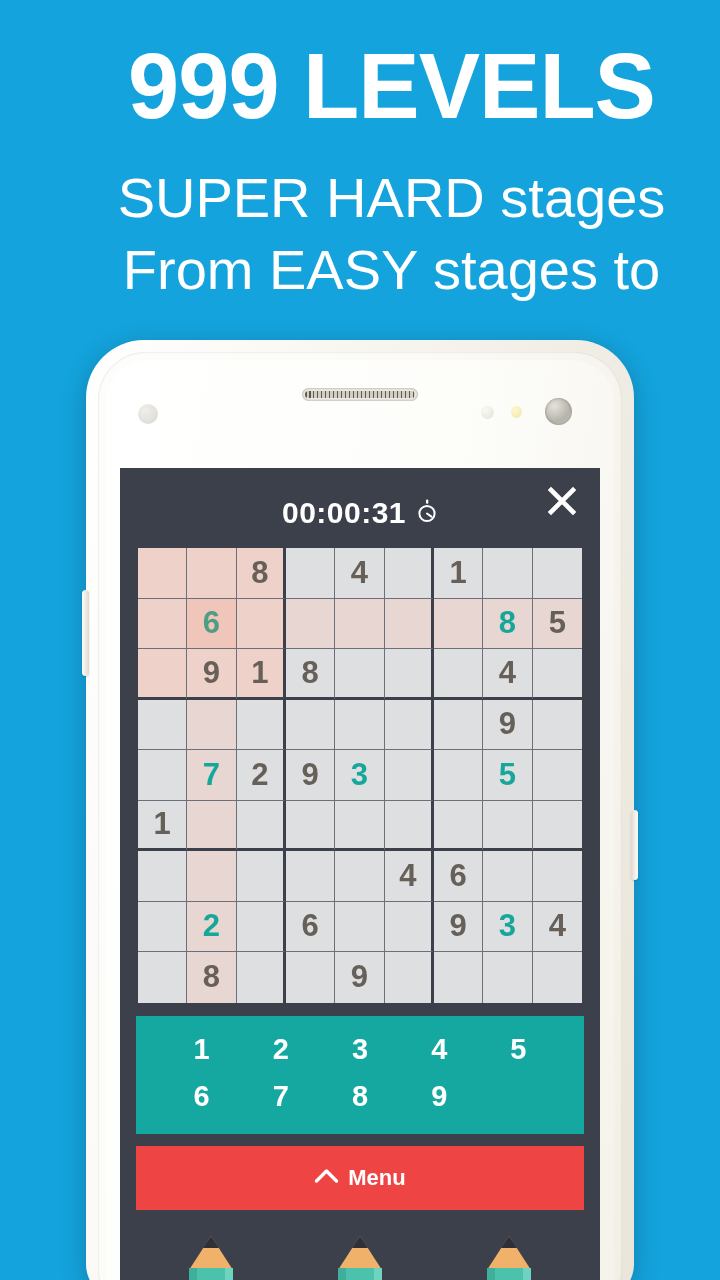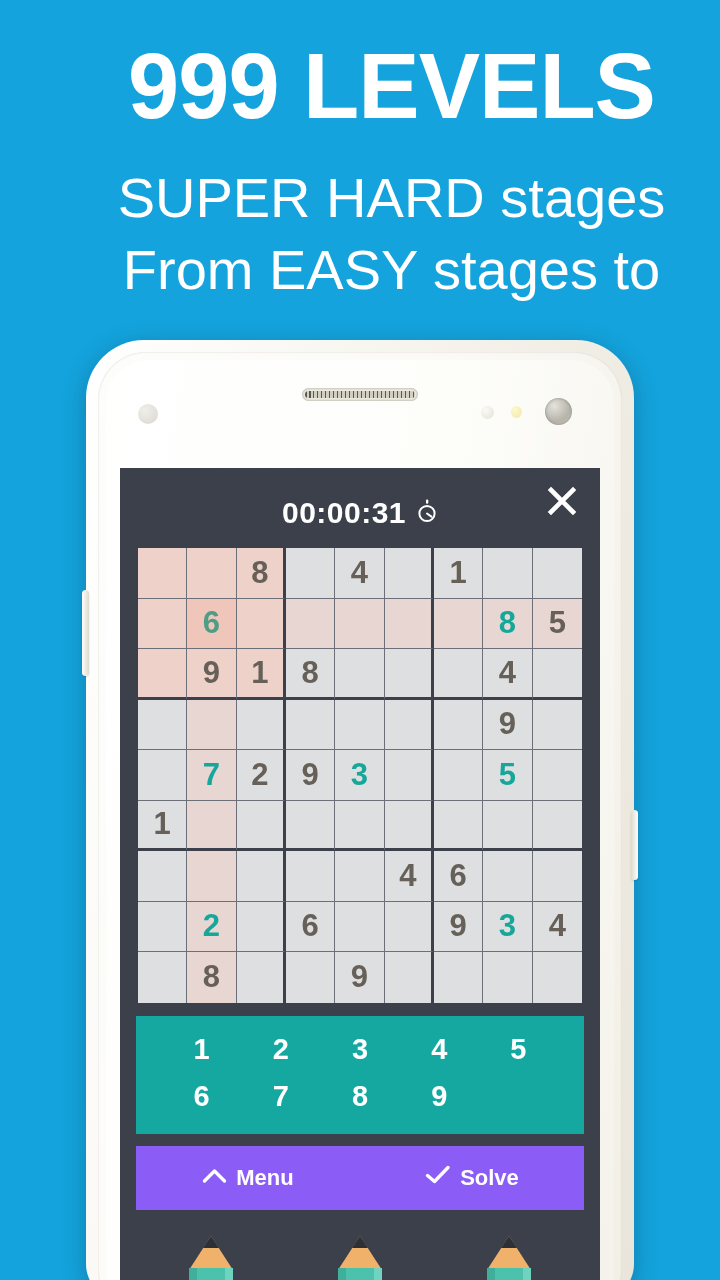--- a/index.html
+++ b/index.html
@@ -182,21 +182,21 @@
     font-size:29px;
     font-weight:bold;
     padding:7px 0;
     cursor:pointer;
   }
   .numrow .num.blank{visibility:hidden;cursor:default;}
 
   
   #actionbar{
     margin:12px 16px 0 16px;
-    background:#8b5cf6;
+    background:#ef4444;
     height:64px;
     display:flex;align-items:center;
   }
   .action{
     flex:1 1 0;
     display:flex;align-items:center;justify-content:center;gap:9px;
     color:#ffffff;
     font-size:22px;font-weight:bold;
     cursor:pointer;
   }
@@ -363,28 +363,20 @@
 
         <div id="actionbar">
           <div class="action">
             <span>
               <svg width="25" height="18" viewBox="0 0 25 18">
                 <path d="M2.5 14 L12.5 4 L22.5 14" fill="none" stroke="#ffffff" stroke-width="3.4" stroke-linecap="round" stroke-linejoin="round"></path>
               </svg>
             </span>
             <span>Menu</span>
           </div>
-          <div class="action">
-            <span>
-              <svg width="26" height="20" viewBox="0 0 26 20">
-                <path d="M2.5 10.5 L9.5 16.5 L23 2.5" fill="none" stroke="#ffffff" stroke-width="3.4" stroke-linecap="round" stroke-linejoin="round"></path>
-              </svg>
-            </span>
-            <span>Solve</span>
-          </div>
         </div>
 
         <div id="pencils">
             <span>
               <svg class="pencil" viewBox="0 0 72 84">
                 <path d="M36 4 L58 38 L14 38 Z" fill="#f0b26b"></path>
                 <path d="M36 4 L44 16 L28 16 Z" fill="#2e3038"></path>
                 <rect x="14" y="36" width="44" height="48" fill="#4cc2ac"></rect>
                 <rect x="14" y="36" width="8" height="48" fill="#3fae9b"></rect>
                 <rect x="50" y="36" width="8" height="48" fill="#6ed4c0"></rect>

